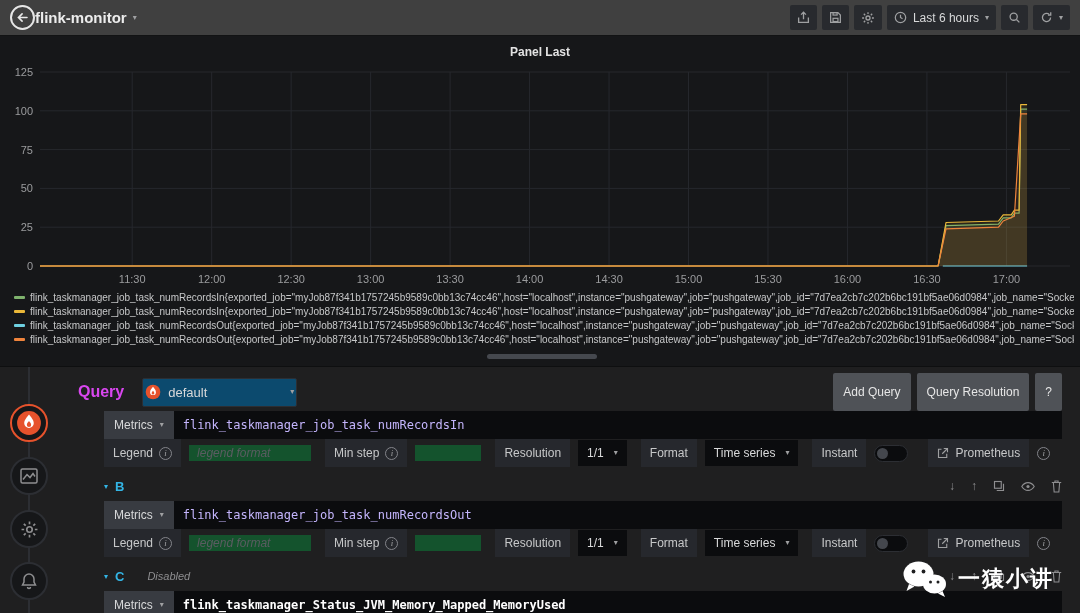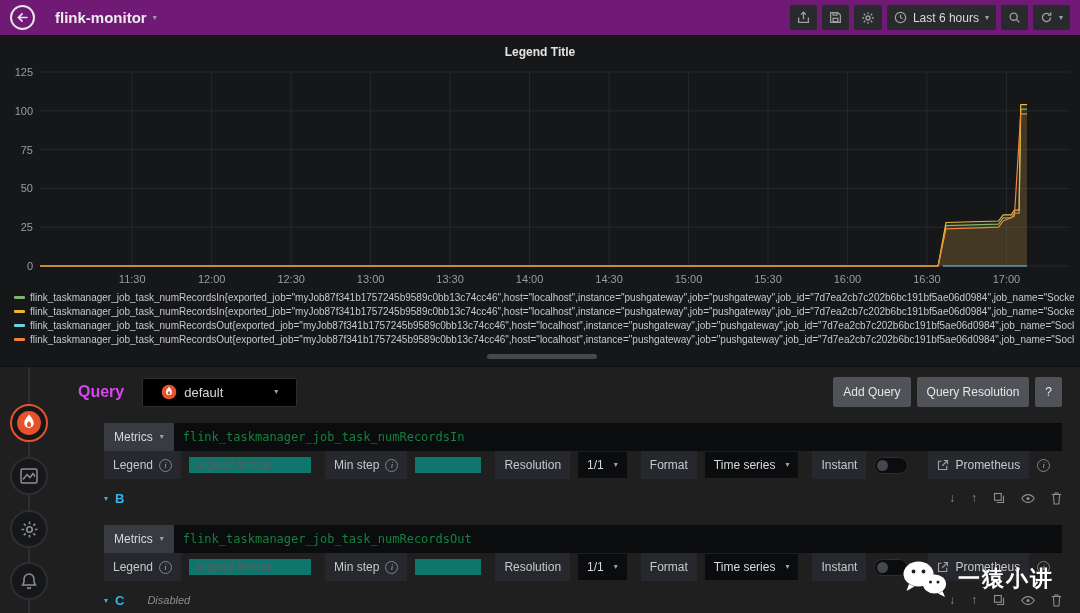--- a/index.html
+++ b/index.html
@@ -3,22 +3,22 @@
 <meta charset="utf-8">
 <style>
   * { box-sizing: border-box; }
   html,body { margin:0; padding:0; }
   body {
     width:1080px; height:613px; overflow:hidden; position:relative;
     background:#161719; color:#d8d9da;
     font-family:"Liberation Sans", sans-serif; font-size:12px;
   }
   
-  .topnav { height:36px; background:#701a75; display:flex; align-items:center;
-            padding:0 10px; gap:20px; border-bottom:1px solid #121314; }
+  .topnav { height:36px; background:#404040; display:flex; align-items:center;
+            padding:0 10px; gap:0; border-bottom:1px solid #121314; }
   .back-btn { width:25px; height:25px; border:2px solid #e6e6e6; border-radius:50%;
               display:flex; align-items:center; justify-content:center; cursor:pointer; flex:none; }
   .nav-title-wrap { display:flex; align-items:center; gap:6px; cursor:pointer; }
   .nav-title { font-size:15px; font-weight:700; color:#ececec; }
   .caret { font-size:8px; color:#9fa0a2; line-height:1; }
   .nav-right { margin-left:auto; display:flex; gap:5px; align-items:center; }
   .nav-btn { height:25px; min-width:25px; background:#282a2e; border-radius:2px;
              display:flex; align-items:center; justify-content:center; gap:6px;
              padding:0 7px; color:#c7c8c9; cursor:pointer; }
   .nav-btn .lbl12 { font-size:12px; color:#d8d9da; }
@@ -38,42 +38,42 @@
   .query-section { position:absolute; top:366px; left:0; right:0; bottom:0;
                    background:#1f1f20; border-top:1px solid #0e0f10; display:flex; }
   .rail { width:60px; position:relative; flex:none; }
   .rail-line { position:absolute; left:28px; top:0; bottom:0; width:2px; background:#2c2e33; }
   .rail-icon { position:absolute; left:10px; width:38px; height:38px; border-radius:50%;
                background:#161719; border:2px solid #2c2e33; display:flex; align-items:center;
                justify-content:center; cursor:pointer; }
   .qcontent { flex:1; padding:10px 18px 0 18px; min-width:0; }
   .qheader { display:flex; align-items:center; height:30px; }
   .qtitle { font-size:16px; font-weight:700; color:#d946ef; margin-right:18px; }
-  .ds-picker { display:flex; align-items:center; gap:7px; background:#000000;
+  .ds-picker { display:flex; align-items:center; gap:7px; background:#0c4a6e;
                border:1px solid #2c2e33; border-radius:2px; height:29px; width:155px;
-               padding:0 18px; cursor:pointer; }
+               padding:0 2px; cursor:pointer; }
   .ds-picker .ds-name { font-size:13px; color:#d8d9da; flex:1; }
   .qheader-right { margin-left:auto; display:flex; gap:6px; }
-  .gray-btn { height:30px; background:#4f5257; border-radius:2px; color:#e6e6e6;
+  .gray-btn { height:38px; background:#4f5257; border-radius:2px; color:#e6e6e6;
               font-size:12px; display:flex; align-items:center; padding:0 10px; cursor:pointer;text-align:center; }
   .qrows { margin-left:26px; }
-  .metrics-row { display:flex; align-items:stretch; margin-top:16px; height:28px; }
+  .metrics-row { display:flex; align-items:stretch; margin-top:4px; height:28px; }
   .metrics-btn { background:#383b41; color:#d8d9da; font-size:12px; display:flex;
                  align-items:center; gap:7px; padding:0 10px; cursor:pointer; flex:none; }
   .query-input { flex:1; background:#0b0c0e; display:flex; align-items:center; padding:0 9px;
-                 font-family:"DejaVu Sans Mono", monospace; font-size:12px; color:#15803d;
+                 font-family:"DejaVu Sans Mono", monospace; font-size:12px; color:#c4b5fd;
                  white-space:nowrap; overflow:hidden; cursor:text; }
   .query-input.bold { font-weight:700; color:#fff; }
   .opts { display:flex; align-items:center; height:28px; gap:8px; }
   .pill { background:#26282d; height:28px; display:flex; align-items:center; gap:6px;
           padding:0 9px; font-size:12px; color:#c7c8c9; flex:none; }
   .info { width:13px; height:13px; border-radius:50%; border:1px solid #83848a; color:#9fa0a2;
           font-size:9px; font-style:italic; font-family:"Liberation Serif", serif;
           display:flex; align-items:center; justify-content:center; flex:none; cursor:pointer; }
-  .txt-input { background:#0f766e; border:0; outline:0; height:16px; padding:0 8px;
+  .txt-input { background:#14532d; border:0; outline:0; height:16px; padding:0 8px;
                font-size:12px; color:#d8d9da; font-family:"Liberation Sans",sans-serif; }
   .txt-input::placeholder { color:#5a5c61; font-style:italic; }
   .sel { background:#0b0c0e; height:26px; display:flex; align-items:center; gap:10px;
          padding:0 9px; font-size:12px; color:#d8d9da; cursor:pointer; flex:none; }
   .toggle { width:34px; height:17px; background:#0b0c0e; border:1px solid #2c2e33;
             border-radius:9px; position:relative; cursor:pointer; flex:none; }
   .toggle .knob { position:absolute; left:2px; top:2px; width:11px; height:11px;
                   border-radius:50%; background:#44474d; }
   .qrow-head { display:flex; align-items:center; height:22px; margin-top:8px; gap:7px; }
   .qletter { color:#33b5e5; font-size:13px; font-weight:700; cursor:pointer; }
@@ -139,21 +139,21 @@
       <svg width="13" height="13" viewBox="0 0 16 16">
           <path d="M13 8a5 5 0 1 1-1.4-3.5" fill="none" stroke="#9fa0a2" stroke-width="1.6"></path>
           <path d="M13.2 1.6V5H9.8" fill="none" stroke="#9fa0a2" stroke-width="1.6"></path>
         </svg>
       <span class="caret">▾</span>
     </div>
   </div>
 </div>
 
 <div class="panel">
-  <div class="panel-title">Legend Title</div>
+  <div class="panel-title">Panel Last</div>
   <svg id="chart" width="1080" height="234">
       <line x1="40" y1="210" x2="1070" y2="210" stroke="#26282d" stroke-width="1"></line>
       <text x="33" y="214" text-anchor="end" font-size="11" fill="#9b9c9e">0</text>
       <line x1="40" y1="171.2" x2="1070" y2="171.2" stroke="#26282d" stroke-width="1"></line>
       <text x="33" y="175.2" text-anchor="end" font-size="11" fill="#9b9c9e">25</text>
       <line x1="40" y1="132.4" x2="1070" y2="132.4" stroke="#26282d" stroke-width="1"></line>
       <text x="33" y="136.4" text-anchor="end" font-size="11" fill="#9b9c9e">50</text>
       <line x1="40" y1="93.6" x2="1070" y2="93.6" stroke="#26282d" stroke-width="1"></line>
       <text x="33" y="97.6" text-anchor="end" font-size="11" fill="#9b9c9e">75</text>
       <line x1="40" y1="54.80000000000001" x2="1070" y2="54.80000000000001" stroke="#26282d" stroke-width="1"></line>

